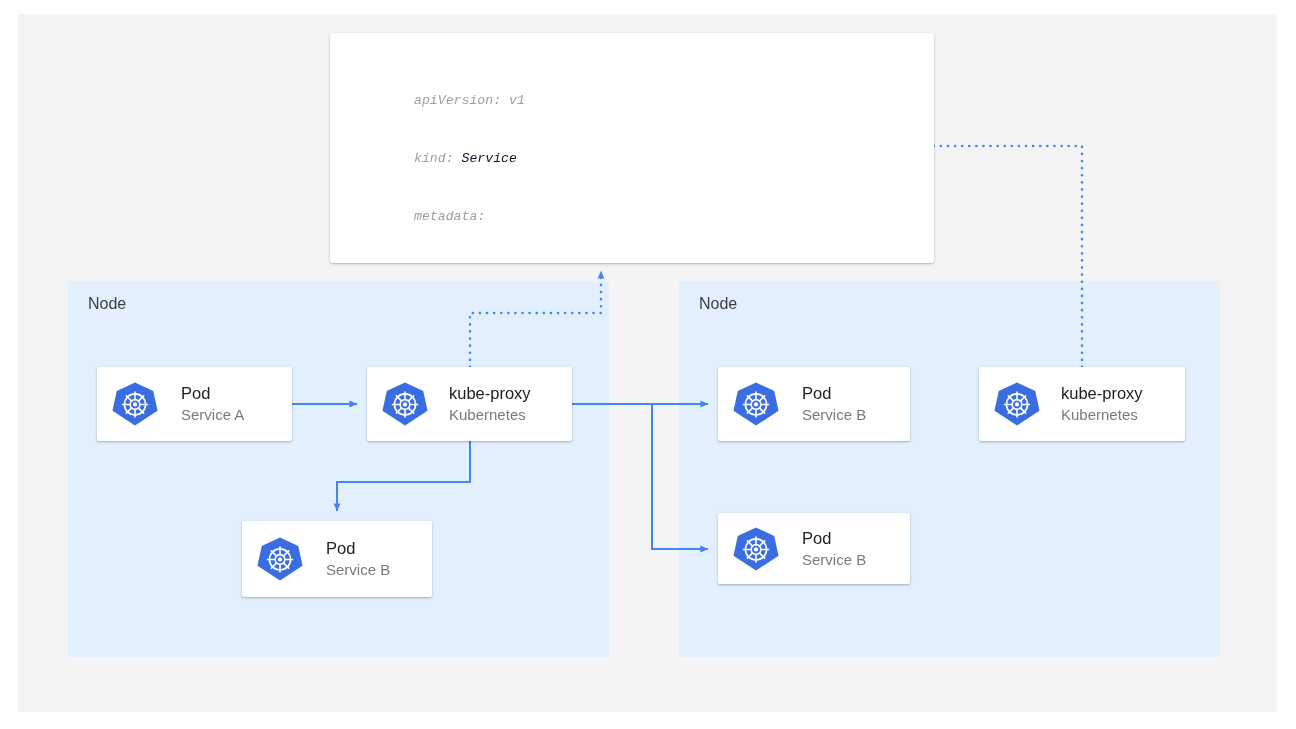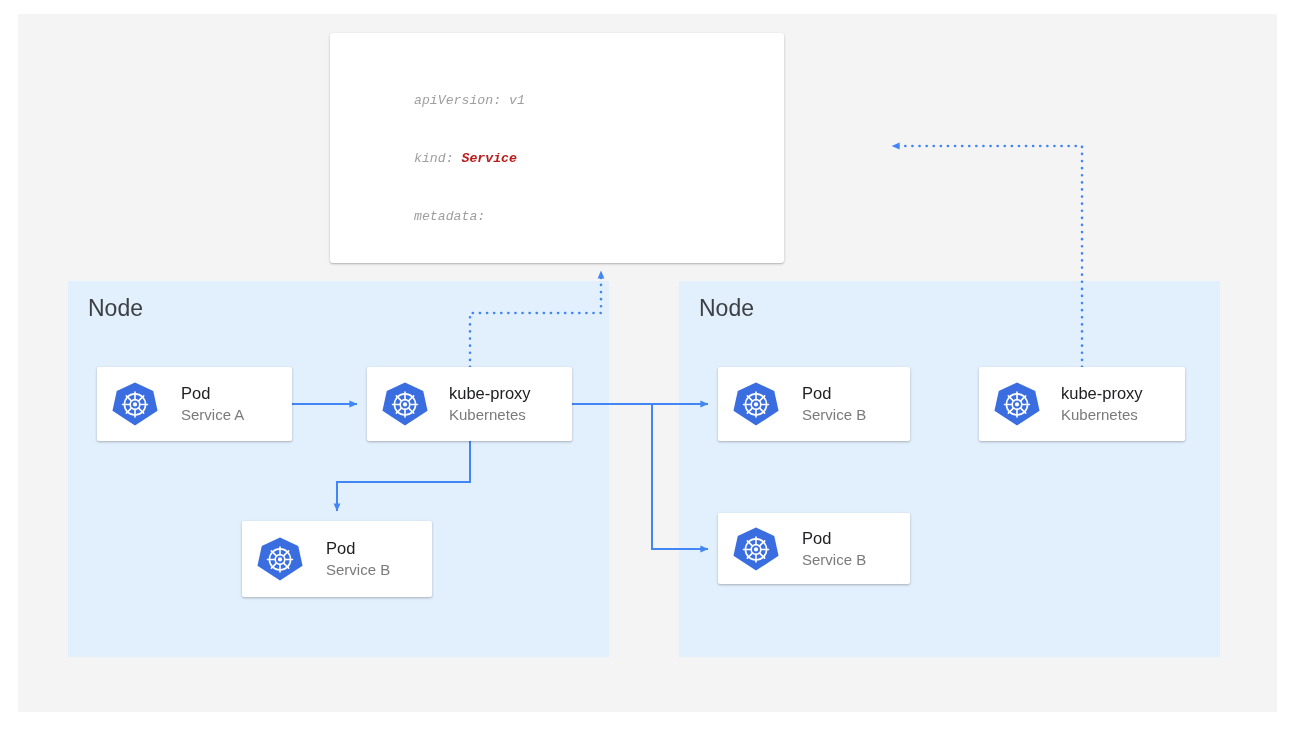--- a/index.html
+++ b/index.html
@@ -39,53 +39,54 @@
     width: 1296px;
     height: 729px;
     pointer-events: none;
   }
 
   
   .yaml-card {
     position: absolute;
     left: 330px;
     top: 33px;
-    width: 454px;
+    width: 572px;
     height: 230px;
     background: #ffffff;
     border-radius: 3px;
     box-shadow: 0 1px 3px rgba(0,0,0,0.20), 0 1px 1px rgba(0,0,0,0.10);
     overflow: hidden;
+    padding-left: 32px;
   }
   .yaml-body {
     position: absolute;
     left: 84px;
     top: 19px;
     font-family: "Liberation Mono", "DejaVu Sans Mono", monospace;
     font-style: italic;
     font-size: 13.2px;
     line-height: 19.4px;
     color: #9e9e9e;
     white-space: pre;
   }
   .yaml-line { display: block; white-space: pre; }
-  .yaml-line .b { font-weight: bold; color: #b91c1c; }
+  .yaml-line .b { font-weight: normal; color: #0f172a; }
 
   
   .node-box {
     position: absolute;
     background: #e2effc;
   }
   #node-left  { left: 68px;  top: 281px; width: 541px; height: 376px; }
   #node-right { left: 679px; top: 281px; width: 541px; height: 376px; }
   .node-label {
     position: absolute;
     left: 20px;
     top: 14px;
-    font-size: 23px;
+    font-size: 16px;
     color: #3c4043;
     font-family: "Liberation Sans", sans-serif;
   }
 
   
   .entity {
     position: absolute;
     background: #ffffff;
     border-radius: 2px;
     box-shadow: 0 1px 3px rgba(0,0,0,0.18), 0 1px 2px rgba(0,0,0,0.10);

